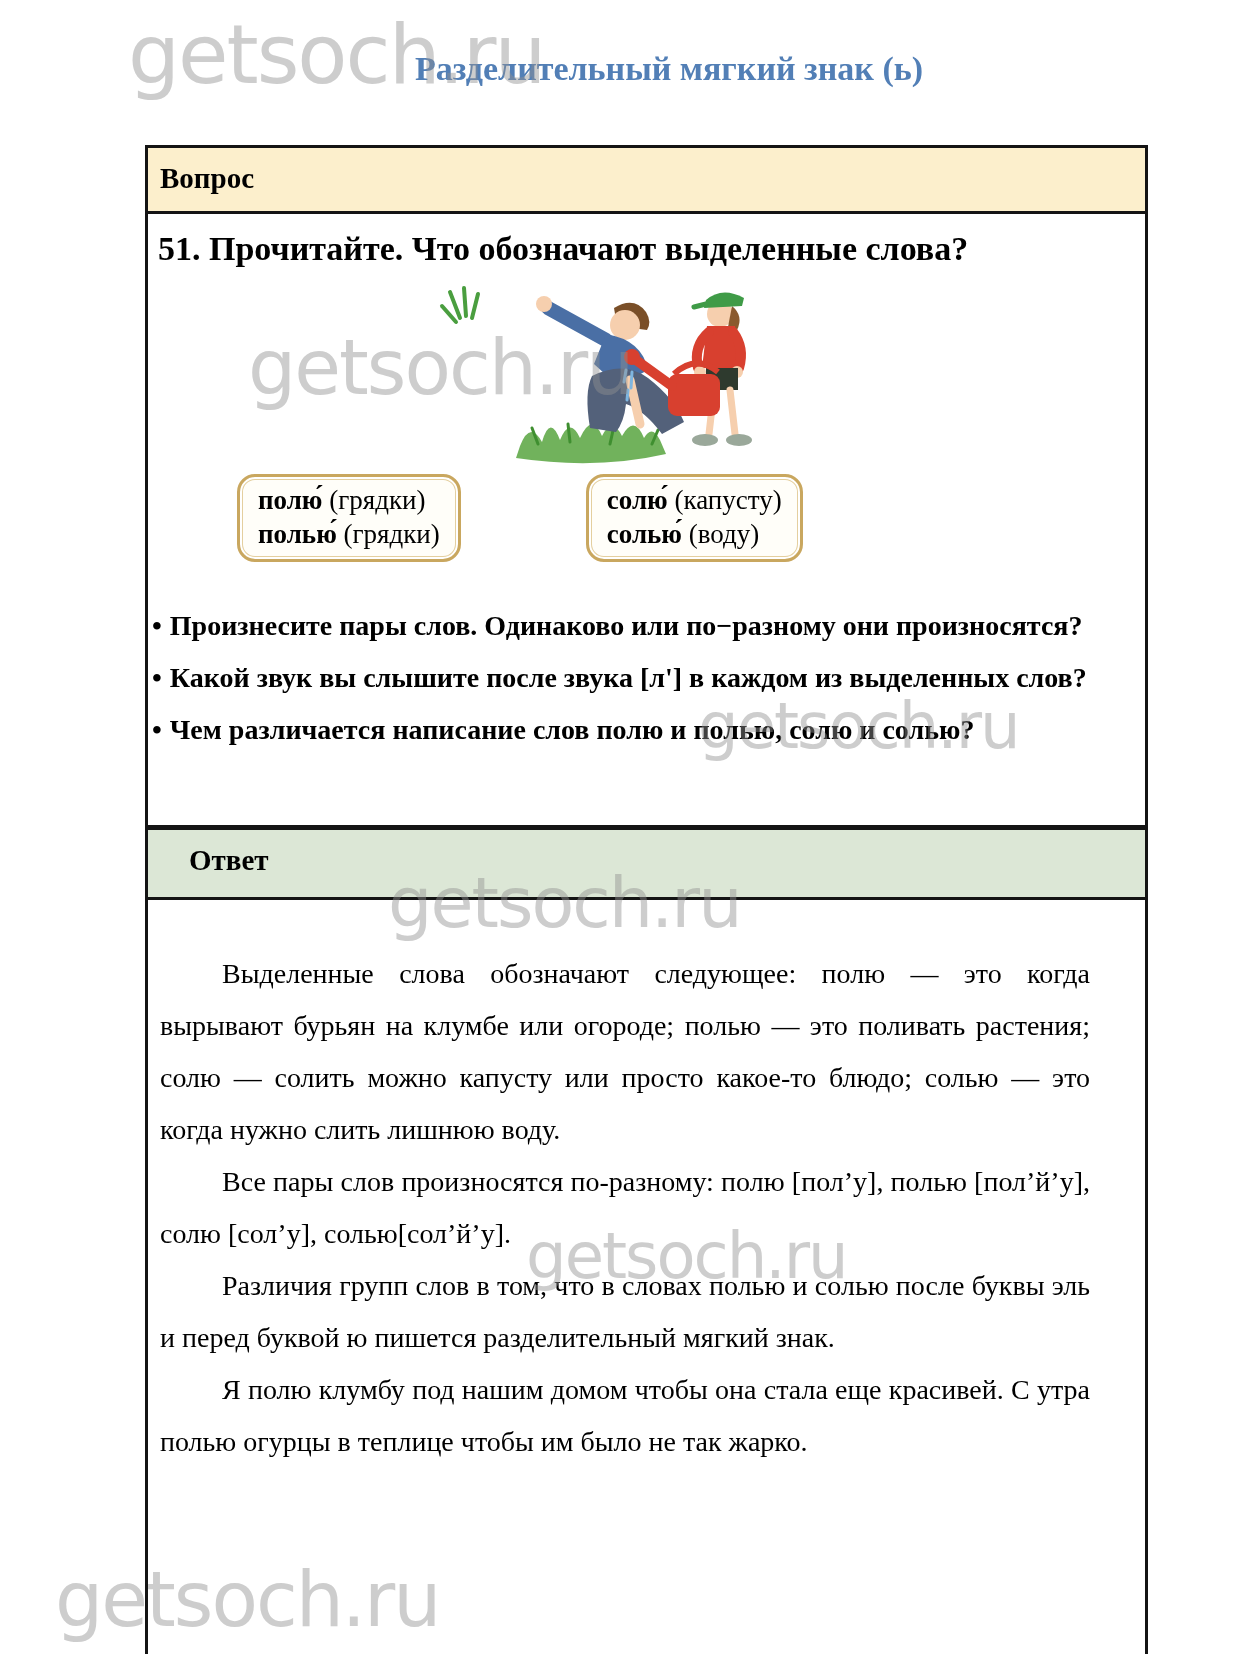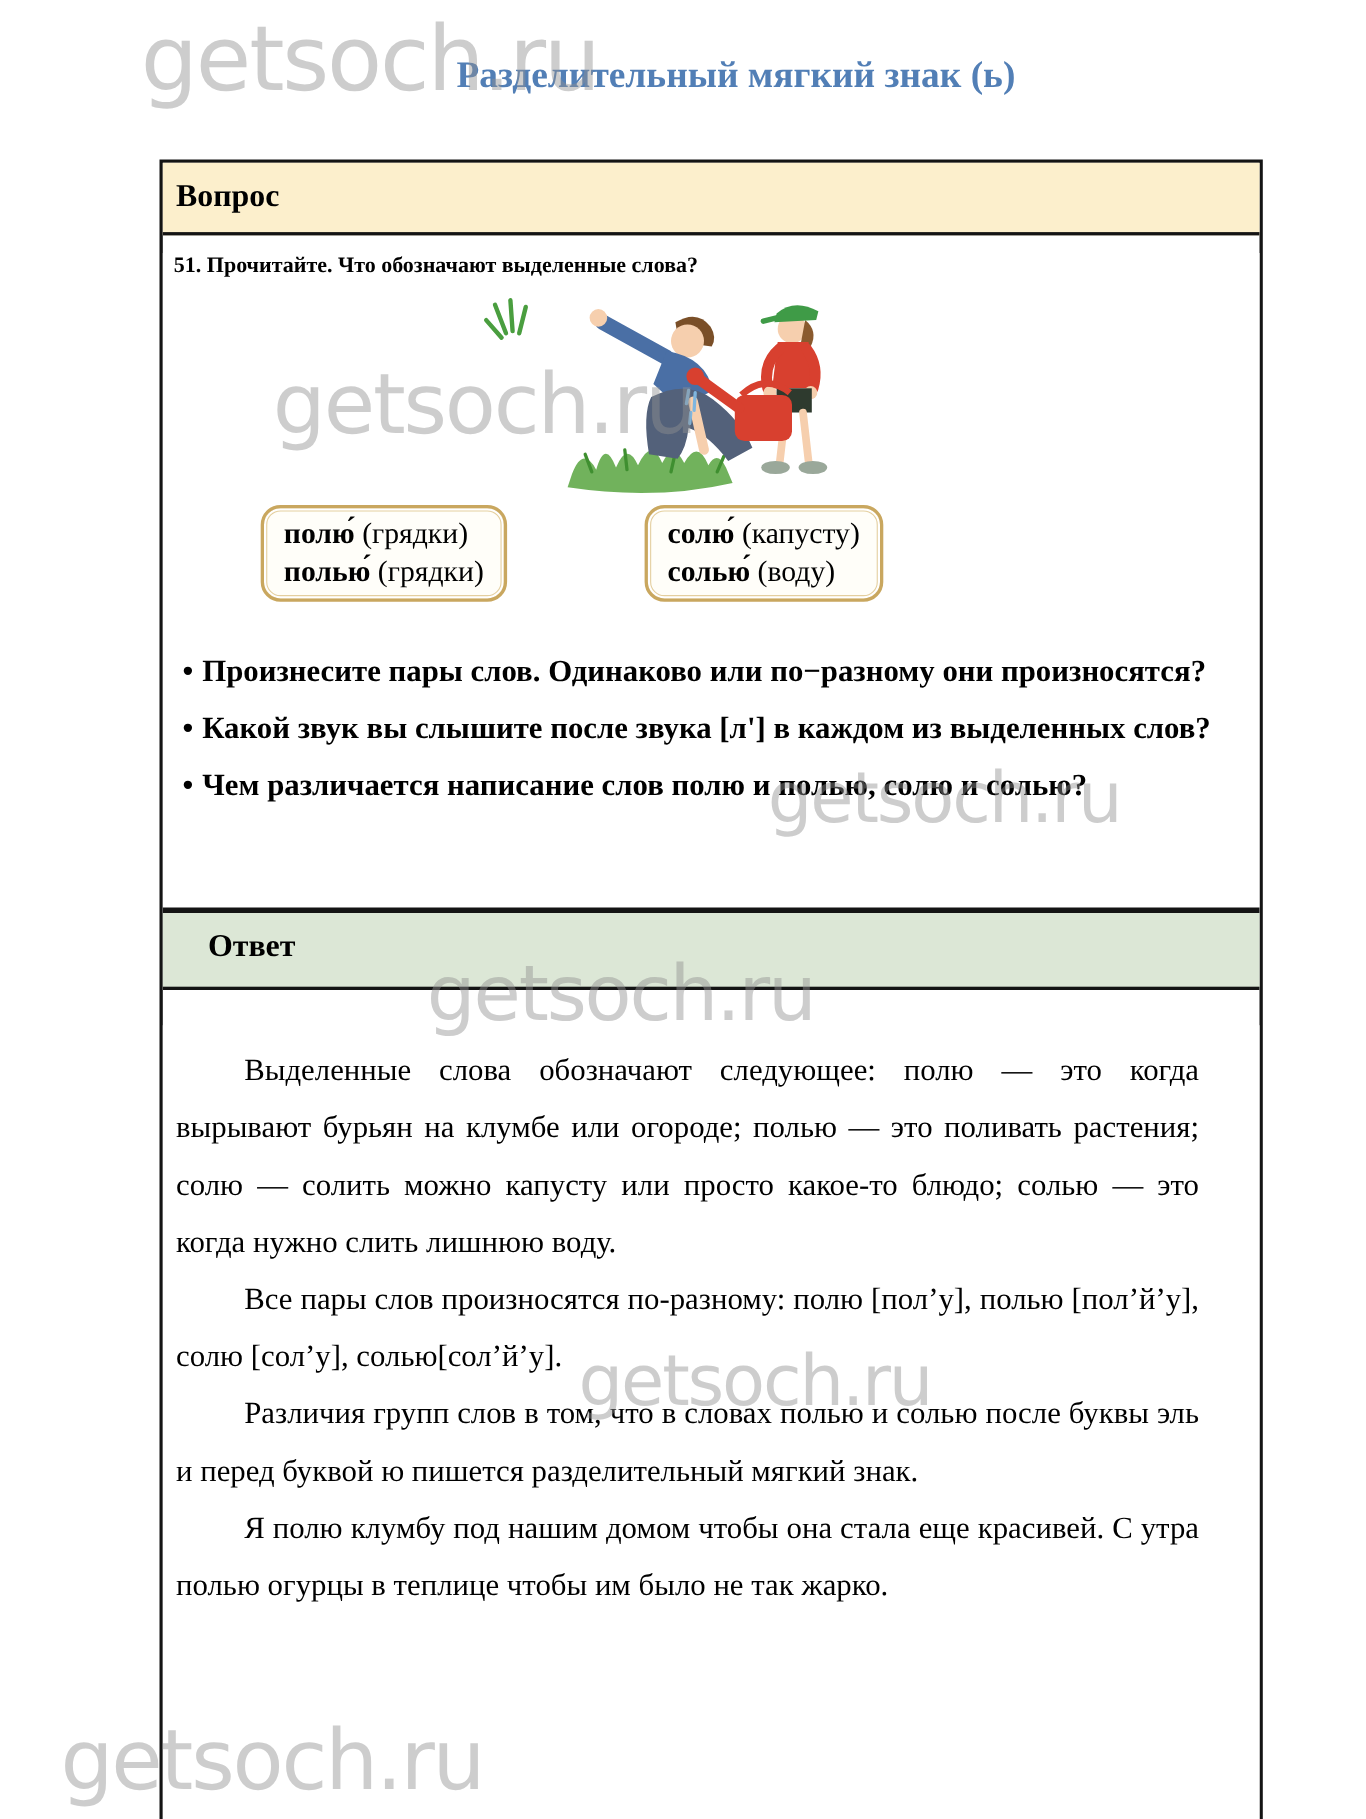--- a/index.html
+++ b/index.html
@@ -51,37 +51,37 @@
     box-sizing:border-box;height:600px;background:#fff;
     border-bottom:5px solid #141414;
   }
   .body-a{
     box-sizing:border-box;height:831px;background:#fff;
     padding:16px 55px 0 12px;
     margin-top:32px;
   }
   .task{
     margin:16px 0 0 10px;
-    font-size:20px;font-weight:bold;
+    font-size:34px;font-weight:bold;
   }
   
   .illu{margin:14px 0 0 272px;width:356px;height:182px;}
   
   .boxes{display:flex;margin:10px 0 0 89px;gap:125px;}
   .word-box{
     box-sizing:border-box;
     border:3px solid #c9a75f;border-radius:18px;
     padding:6px 18px 8px 18px;
     box-shadow:inset 0 0 0 2px #fff, inset 0 0 0 3px #e4cf9f;
     background:#fffef9;
   }
   .wb-line{font-size:27px;line-height:34px;white-space:nowrap;}
   .wb-word{font-weight:bold;}
   
-  .bullets{margin:38px 0 0 18px;padding:0;list-style:none;}
+  .bullets{margin:38px 0 0 4px;padding:0;list-style:none;}
   .bullets li{
     font-size:28px;font-weight:bold;line-height:52px;
     white-space:nowrap;
   }
   .bullet-marker{margin-right:8px;}
   
   .ans-p{
     margin:0;
     font-size:28px;line-height:52px;
     text-align:justify;text-indent:62px;

